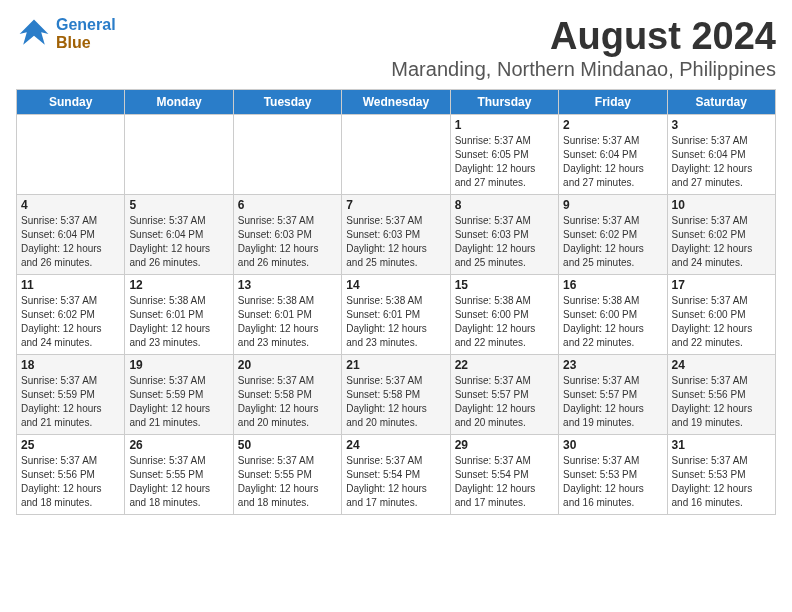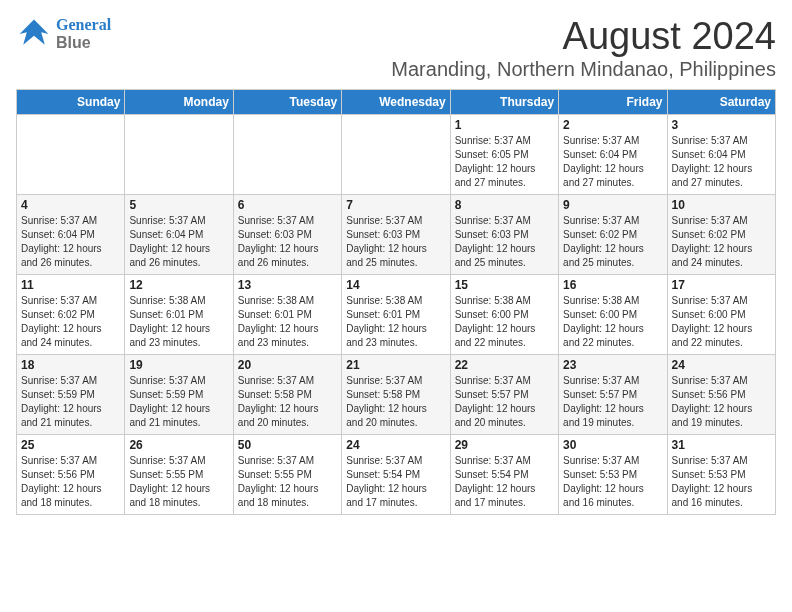--- a/index.html
+++ b/index.html
@@ -23,41 +23,41 @@
     }
     .logo-bird {
       width: 36px;
       height: 36px;
     }
     .title-block {
       text-align: right;
     }
     .month-year {
       font-size: 38px;
-      font-weight: normal;
+      font-weight: bold;
       color: #333;
       line-height: 1.1;
       text-align: right;
     }
     .location {
       font-size: 20px;
       color: #555;
     }
     table {
       width: 100%;
       border-collapse: collapse;
       table-layout: fixed;
     }
     thead th {
       background-color: #2a7dc9;
       color: #fff;
       font-size: 12px;
       font-weight: bold;
       padding: 5px 4px;
-      text-align: right;
+      text-align: center;
       border: 1px solid #ccc;
     }
     tbody td {
       border: 1px solid #ccc;
       vertical-align: top;
       padding: 3px 4px;
       font-size: 10px;
       color: #333;
       height: 80px;
       background: #fff;
@@ -82,22 +82,22 @@
   </style>
 </head>
 <body>
 
 <div class="header">
   <div class="logo">
     <svg class="logo-bird" viewBox="0 0 40 40">
       <polygon points="20,4 36,20 28,18 32,32 20,22 8,32 12,18 4,20" fill="#2a7dc9"></polygon>
     </svg>
     <div>
-      <div style="font-size:16px;font-weight:bold;color:#2a7dc9;line-height:1.1;font-family:Liberation Serif, serif;">General</div>
-      <div style="font-size:16px;font-weight:bold;color:#737373;line-height:1.1;">Blue</div>
+      <div style="font-size:16px;font-weight:bold;color:#2a7dc9;line-height:1.1;">General</div>
+      <div style="font-size:16px;font-weight:bold;color:#a16207;line-height:1.1;">Blue</div>
     </div>
   </div>
   <div class="title-block">
     <div class="month-year">August 2024</div>
     <div class="location">Maranding, Northern Mindanao, Philippines</div>
   </div>
 </div>
 
 <table>
   <thead>

